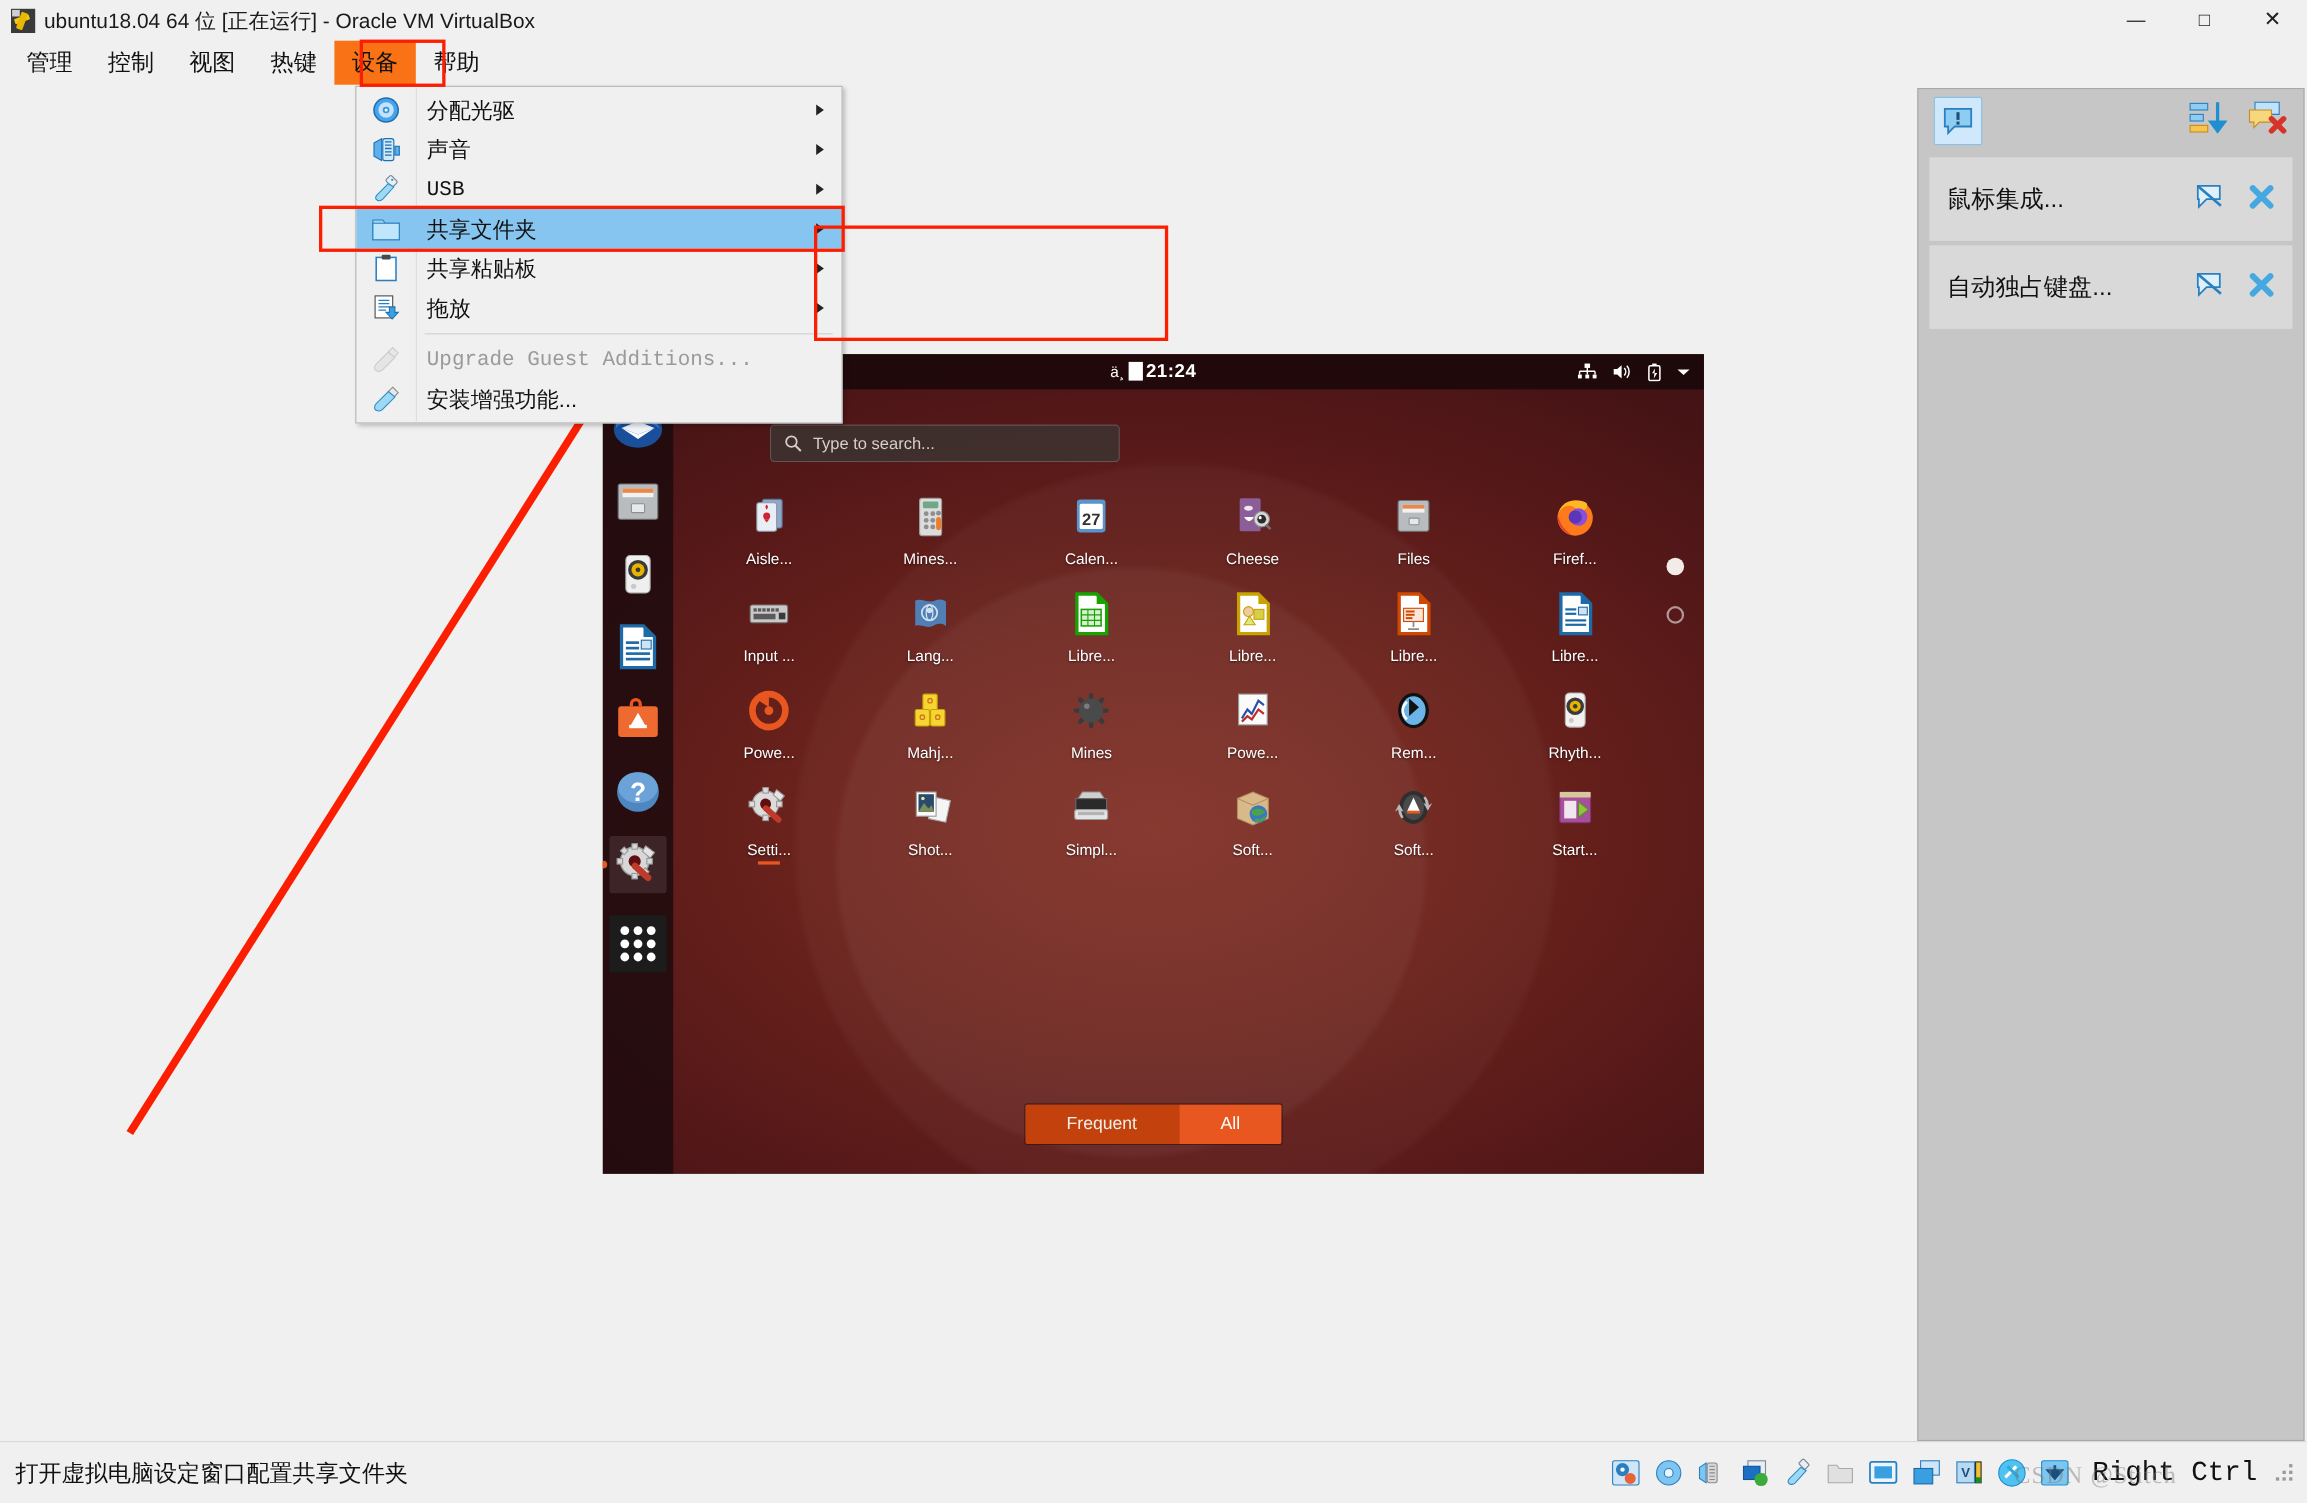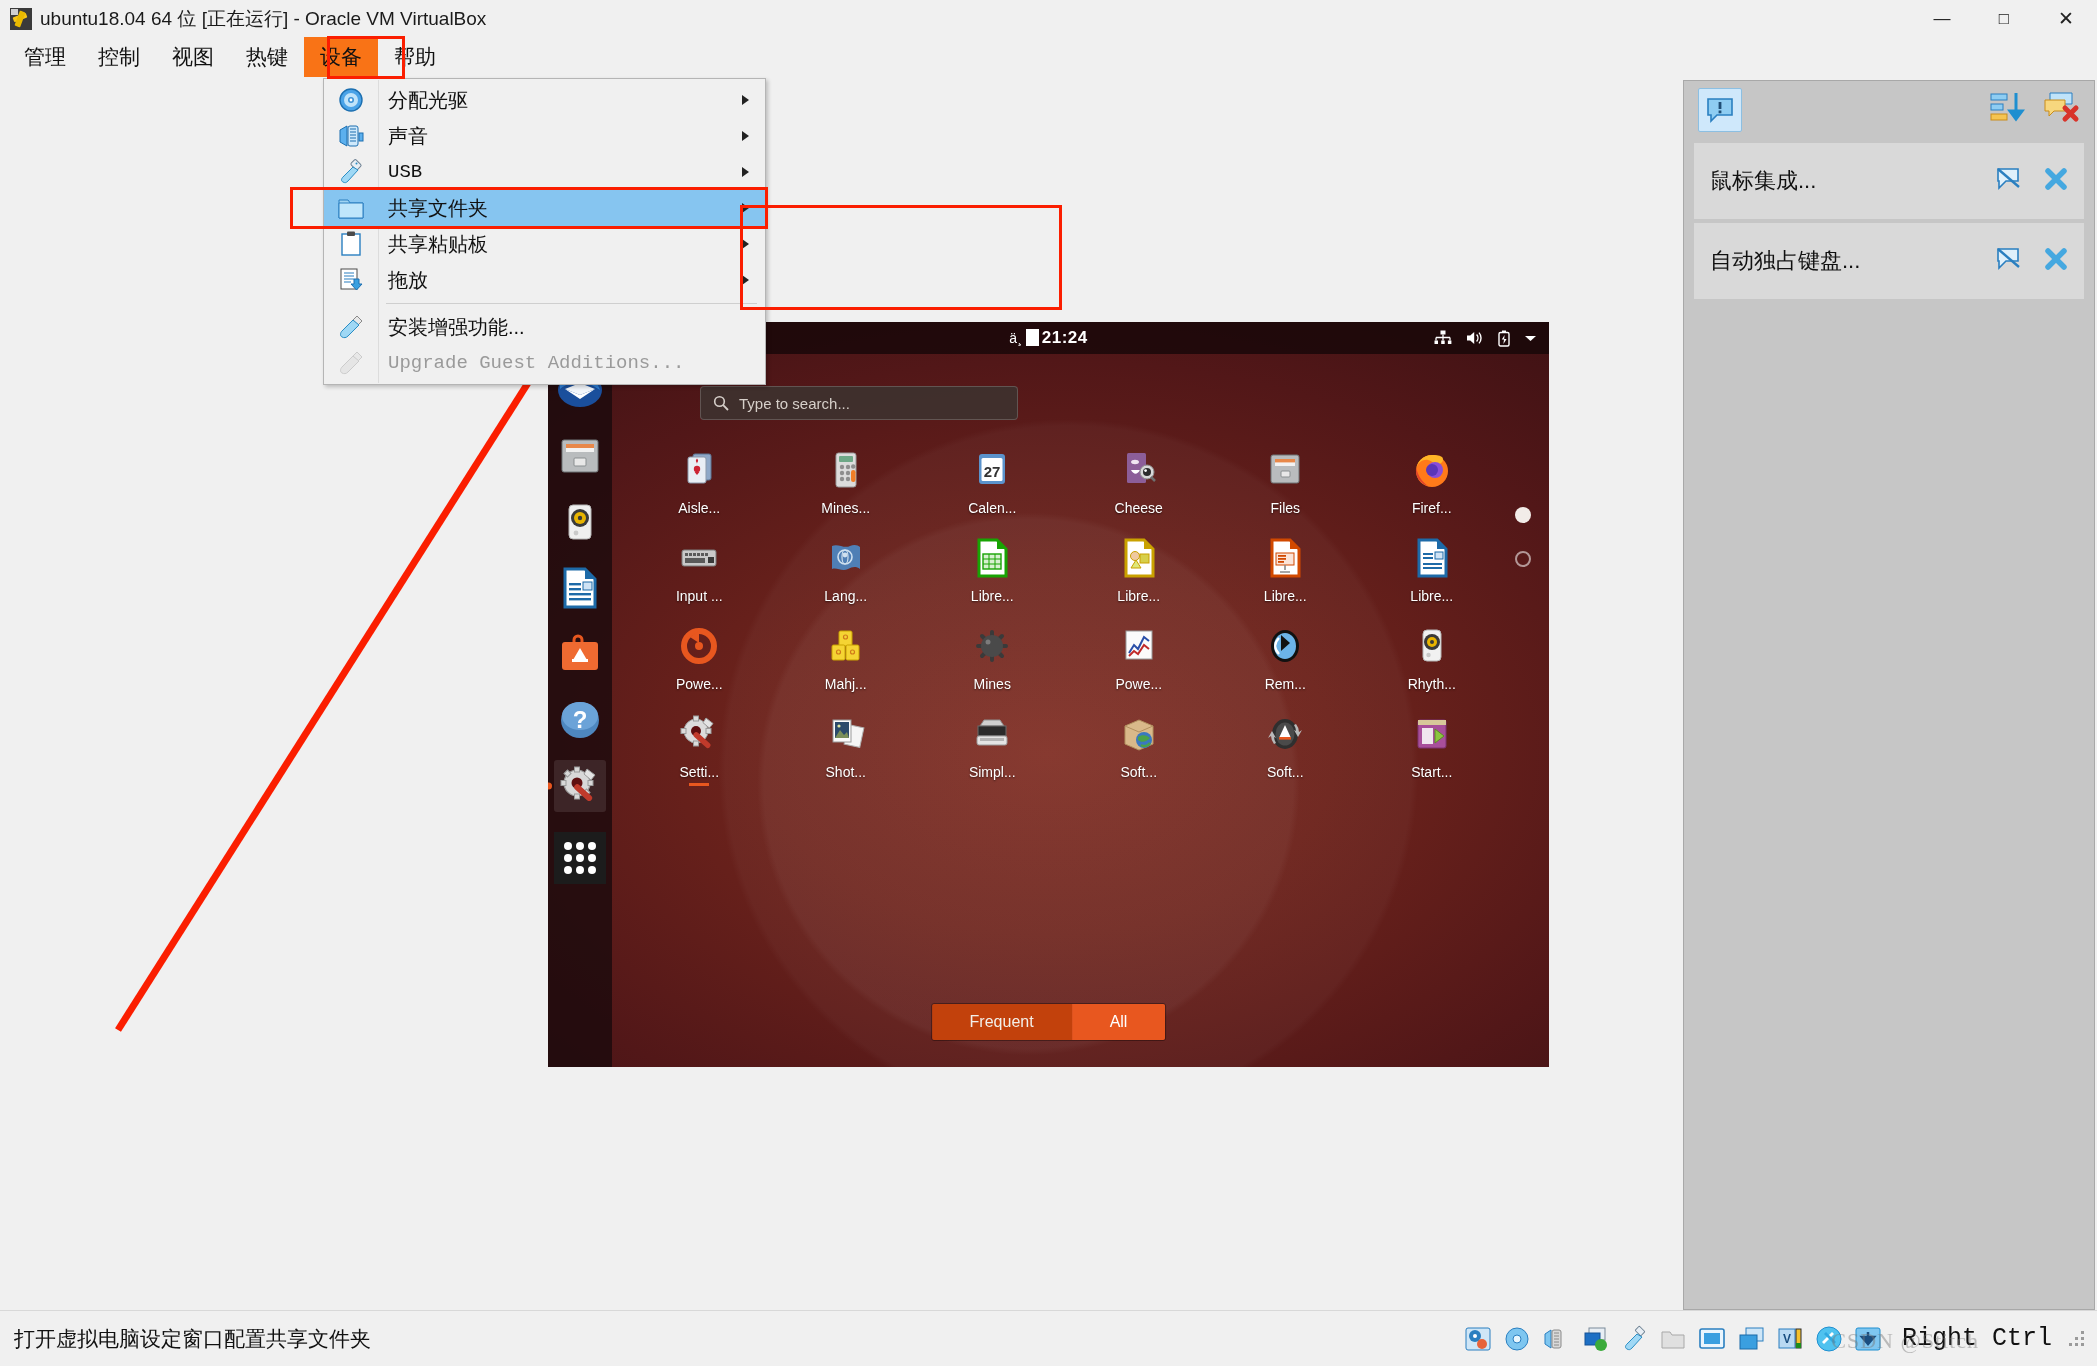--- a/index.html
+++ b/index.html
@@ -165,21 +165,21 @@
   .viewtabs {
     position:absolute; left:50%; transform:translateX(-50%); bottom:26px;
     display:flex; z-index:6; border-radius:3px; overflow:hidden;
     border:1px solid rgba(0,0,0,.35);
   }
   .viewtabs .t { padding:9px 38px; font-size:16px; color:#f3efe9; background:#c2410c; }
   .viewtabs .t.on { background:#e8571f; color:#fff; }
 
   
   .notifpanel {
-    position:absolute; right:2px; top:80px; width:412px; height:1230px;
+    position:absolute; right:2px; top:80px; width:352px; height:1230px;
     background:#c6c6c6; border:1px solid #a8a8a8; z-index:20;
   }
   .np-head { height:58px; display:flex; align-items:center; padding:0 14px; gap:10px; }
   .np-badge {
     width:44px; height:44px; background:#cfe8fb; border:1px solid #8cbfe2;
     display:flex; align-items:center; justify-content:center; border-radius:2px;
   }
   .np-tools { margin-left:auto; display:flex; gap:16px; align-items:center; }
   .np-row {
     height:76px; margin:4px 10px; background:#d9d9d9;
@@ -794,38 +794,38 @@
             </g>
             <path d="M17 13h5v5h3l-5.5 6L14 18h3z" fill="#3aa0e0" stroke="#1c6fb0"></path>
           </svg>
       </span>
       <span class="lbl">拖放</span>
       <span class="arrow"></span>
     </div>
 
     <div class="dd-sep"></div>
 
-    <div class="dd-item">
-      <span class="ic">
-        <svg width="28" height="28" viewBox="0 0 28 28">
-            <path d="M20 3l5 5-4 4-5-5z" fill="#e8e8e8" stroke="#8a8a8a"></path>
-            <path d="M16 7L5 18c-2 2-2 5 0 6s4 1 6-1L22 12z" fill="#9fd8f5" stroke="#2a8dc4"></path>
-          </svg>
-      </span>
-      <span class="lbl">安装增强功能...</span>
-    </div>
-
     <div class="dd-item disabled">
       <span class="ic">
         <svg width="28" height="28" viewBox="0 0 28 28" opacity="0.45">
             <path d="M20 3l5 5-4 4-5-5z" fill="#e0e0e0" stroke="#a0a0a0"></path>
             <path d="M16 7L5 18c-2 2-2 5 0 6s4 1 6-1L22 12z" fill="#d8d8d8" stroke="#a0a0a0"></path>
           </svg>
       </span>
       <span class="lbl">Upgrade Guest Additions...</span>
+    </div>
+
+    <div class="dd-item">
+      <span class="ic">
+        <svg width="28" height="28" viewBox="0 0 28 28">
+            <path d="M20 3l5 5-4 4-5-5z" fill="#e8e8e8" stroke="#8a8a8a"></path>
+            <path d="M16 7L5 18c-2 2-2 5 0 6s4 1 6-1L22 12z" fill="#9fd8f5" stroke="#2a8dc4"></path>
+          </svg>
+      </span>
+      <span class="lbl">安装增强功能...</span>
     </div>
   </div>
 
   <div class="sm-hl"></div>
 
   <svg class="arrow-svg">
     <defs>
       <marker id="ah" markerWidth="7" markerHeight="7" refX="3.2" refY="3.5" orient="auto">
         <path d="M0,0 L7,3.5 L0,7 z" fill="#fb1e00"></path>
       </marker>

